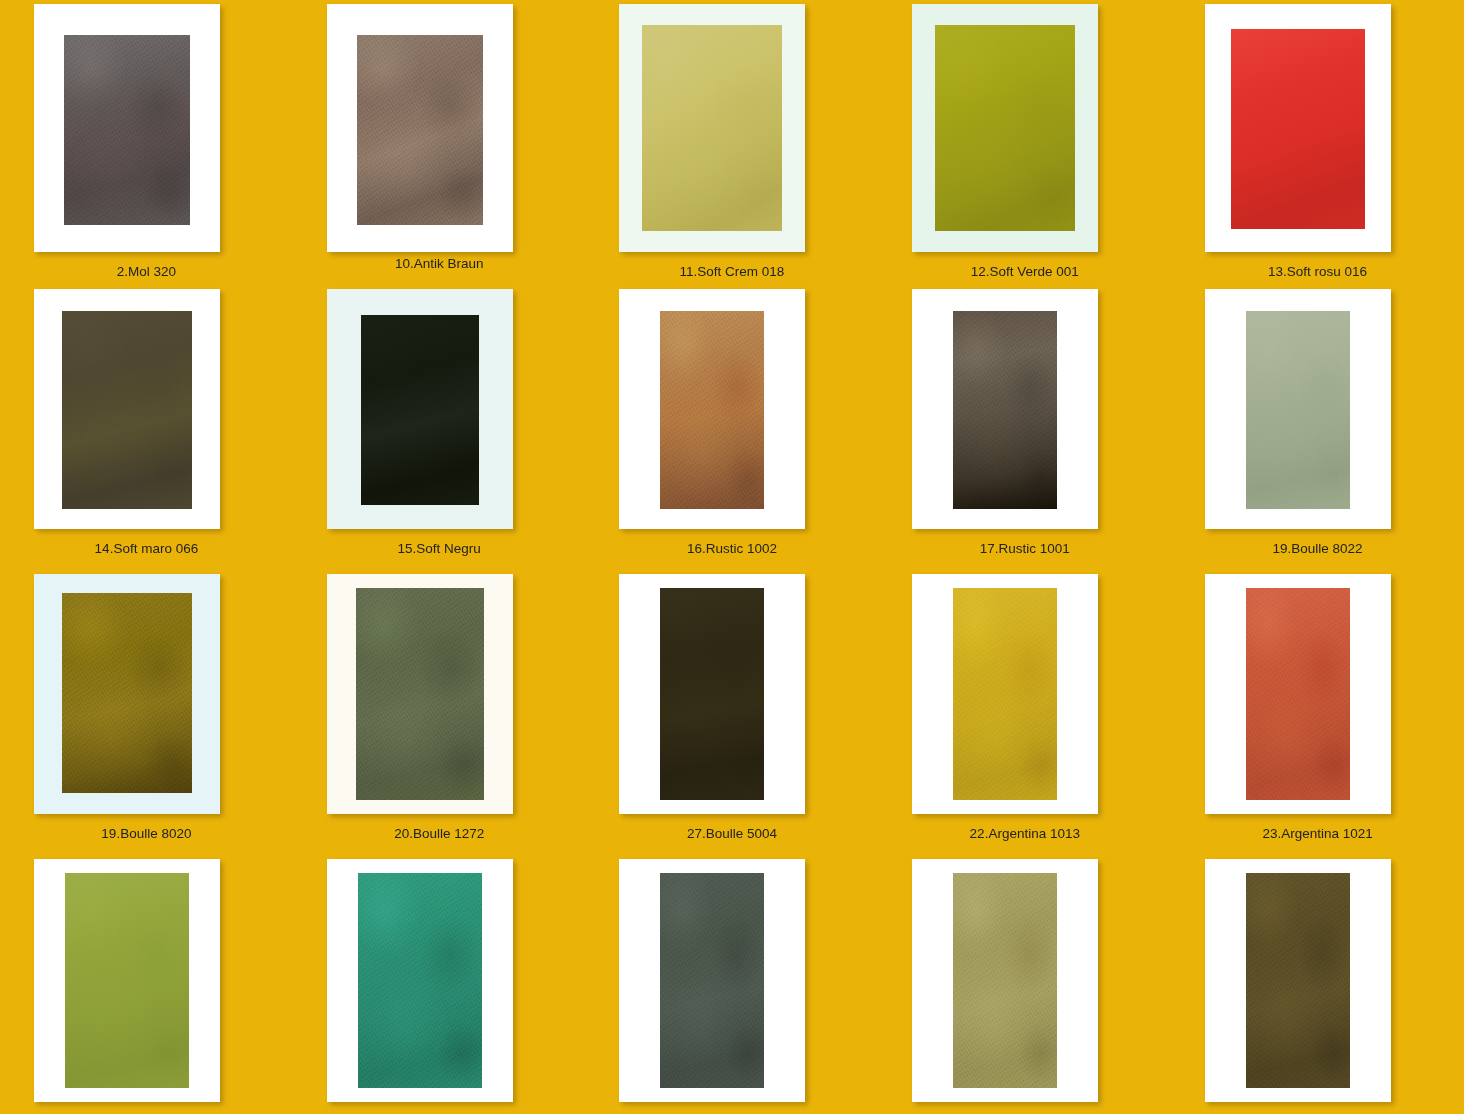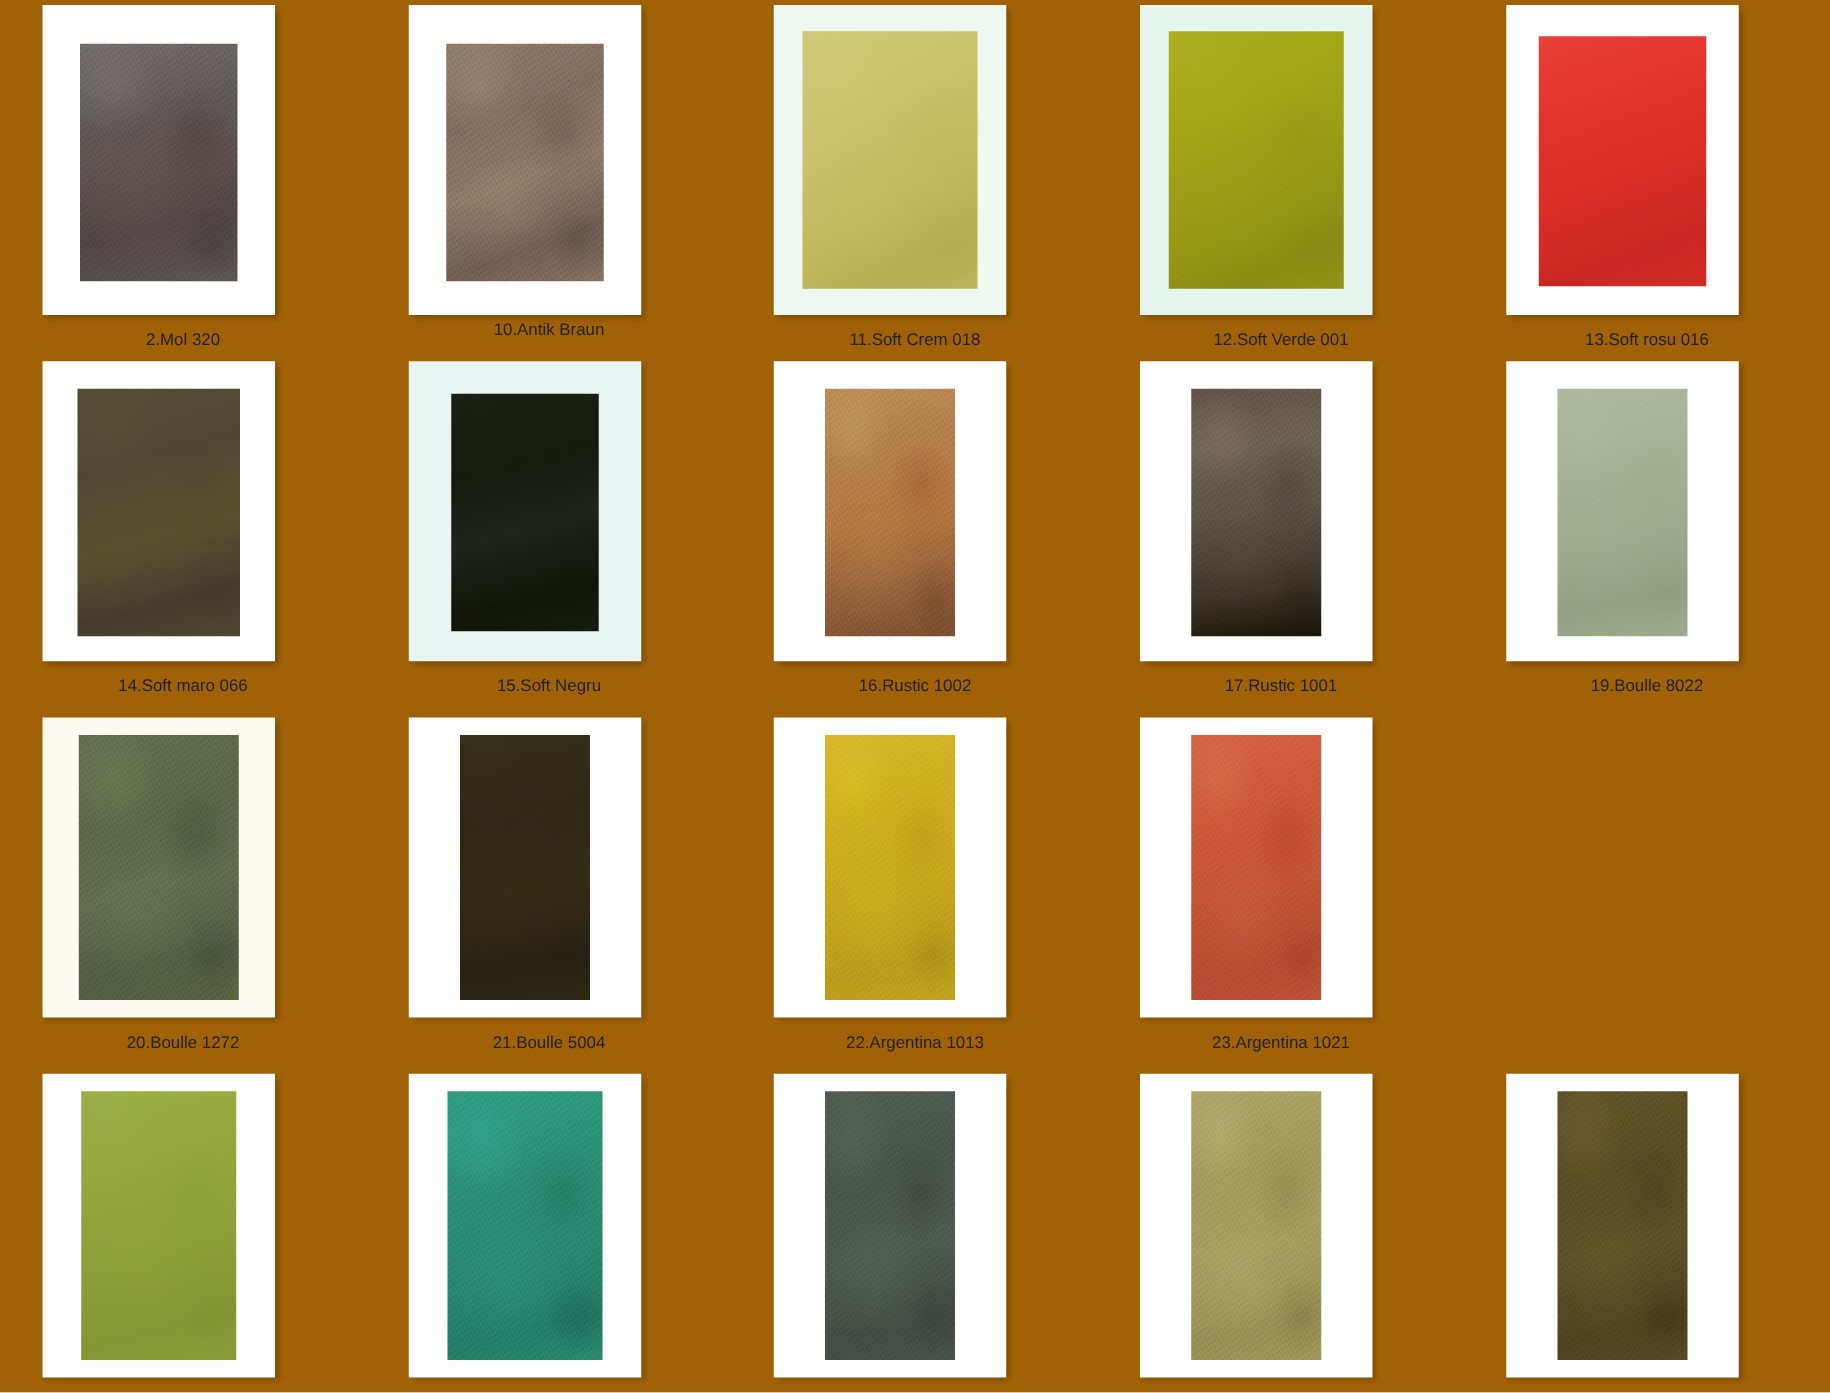--- a/index.html
+++ b/index.html
@@ -13,21 +13,21 @@
   }
   body {
     font-family: "Liberation Sans", sans-serif;
     -webkit-font-smoothing: antialiased;
   }
 
   #gallery {
     position: relative;
     width: 1464px;
     height: 1114px;
-    background: #a16207;
+    background: #eab308;
   }
 
   .row {
     display: flex;
     width: 1464px;
     box-sizing: border-box;
   }
 
   .cell {
     box-sizing: border-box;
@@ -149,30 +149,36 @@
       </div>
       <div class="cell" style="width: 292.8px; height: 285px;">
         <div class="card" style="width: 186px; height: 240px; margin-top: 4px; margin-left: -39.4px; background: rgb(255, 255, 255);">
           <div class="swatch grain-soft" style="width: 104px; height: 198px; background: linear-gradient(168deg, rgb(173, 184, 156) 0%, rgb(166, 177, 148) 32%, rgb(158, 170, 140) 58%, rgb(147, 160, 130) 82%, rgb(157, 170, 139) 100%); margin-top: 2px;"></div>
         </div>
         <div class="caption" style="margin-top: 12px; color: rgb(34, 34, 34);">19.Boulle 8022</div>
       </div>
     </div>
     <div class="row" style="position: absolute; left: 0px; top: 570px; height: 285px;">
       <div class="cell" style="width: 292.8px; height: 285px;">
+        <div class="card" style="width: 186px; height: 240px; margin-top: 4px; margin-left: -39.4px; background: rgb(228, 244, 247);">
+          <div class="swatch grain-strong" style="width: 130px; height: 200px; background: linear-gradient(168deg, rgb(139, 117, 25) 0%, rgb(130, 112, 15) 30%, rgb(138, 117, 25) 56%, rgb(107, 90, 18) 82%, rgb(77, 63, 13) 100%); margin-top: -2px;"></div>
+        </div>
+        <div class="caption" style="margin-top: 12px; color: rgb(34, 34, 34);">19.Boulle 8020</div>
+      </div>
+      <div class="cell" style="width: 292.8px; height: 285px;">
         <div class="card" style="width: 186px; height: 240px; margin-top: 4px; margin-left: -39.4px; background: rgb(253, 251, 241);">
           <div class="swatch grain-strong" style="width: 128px; height: 212px; background: linear-gradient(166deg, rgb(97, 108, 77) 0%, rgb(90, 101, 70) 30%, rgb(96, 107, 76) 56%, rgb(82, 92, 65) 82%, rgb(88, 98, 63) 100%); margin-top: 0px;"></div>
         </div>
         <div class="caption" style="margin-top: 12px; color: rgb(34, 34, 34);">20.Boulle 1272</div>
       </div>
       <div class="cell" style="width: 292.8px; height: 285px;">
         <div class="card" style="width: 186px; height: 240px; margin-top: 4px; margin-left: -39.4px; background: rgb(255, 255, 255);">
           <div class="swatch grain-soft" style="width: 104px; height: 212px; background: linear-gradient(170deg, rgb(54, 48, 26) 0%, rgb(46, 40, 20) 30%, rgb(51, 45, 22) 58%, rgb(39, 33, 16) 82%, rgb(44, 38, 19) 100%); margin-top: 0px;"></div>
         </div>
-        <div class="caption" style="margin-top: 12px; color: rgb(34, 34, 34);">21.Boulle 5004</div>
+        <div class="caption" style="margin-top: 12px; color: rgb(34, 34, 34);">27.Boulle 5004</div>
       </div>
       <div class="cell" style="width: 292.8px; height: 285px;">
         <div class="card" style="width: 186px; height: 240px; margin-top: 4px; margin-left: -39.4px; background: rgb(255, 255, 255);">
           <div class="swatch grain-strong" style="width: 104px; height: 212px; background: linear-gradient(166deg, rgb(215, 182, 41) 0%, rgb(206, 172, 29) 30%, rgb(199, 166, 28) 58%, rgb(184, 153, 26) 84%, rgb(194, 163, 29) 100%); margin-top: 0px;"></div>
         </div>
         <div class="caption" style="margin-top: 12px; color: rgb(34, 34, 34);">22.Argentina 1013</div>
       </div>
       <div class="cell" style="width: 292.8px; height: 285px;">
         <div class="card" style="width: 186px; height: 240px; margin-top: 4px; margin-left: -39.4px; background: rgb(255, 255, 255);">
           <div class="swatch grain-strong" style="width: 104px; height: 212px; background: linear-gradient(166deg, rgb(211, 98, 69) 0%, rgb(201, 87, 57) 30%, rgb(194, 83, 52) 58%, rgb(180, 74, 47) 84%, rgb(189, 80, 52) 100%); margin-top: 0px;"></div>

